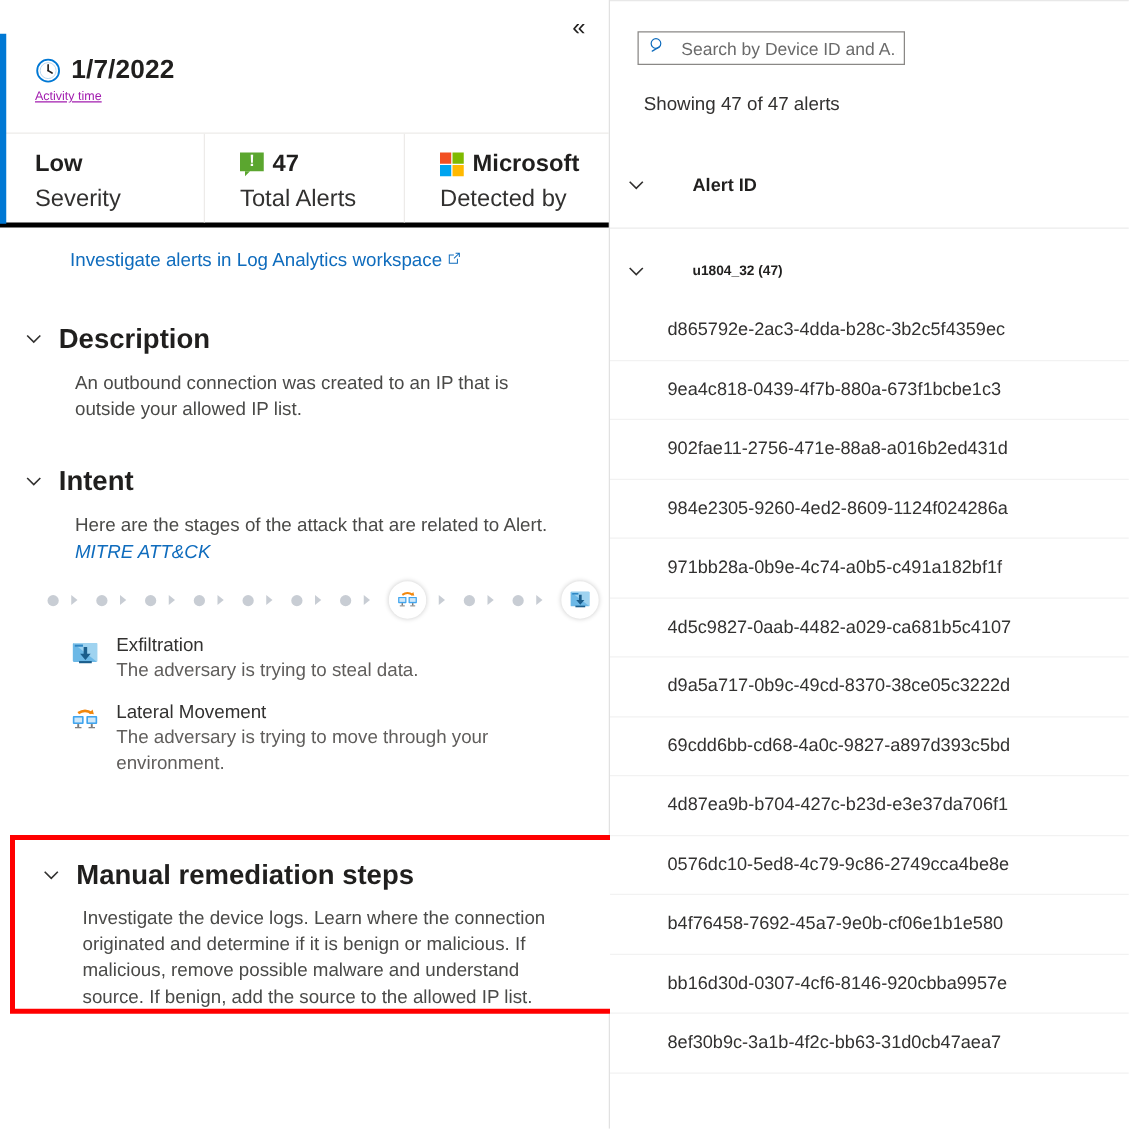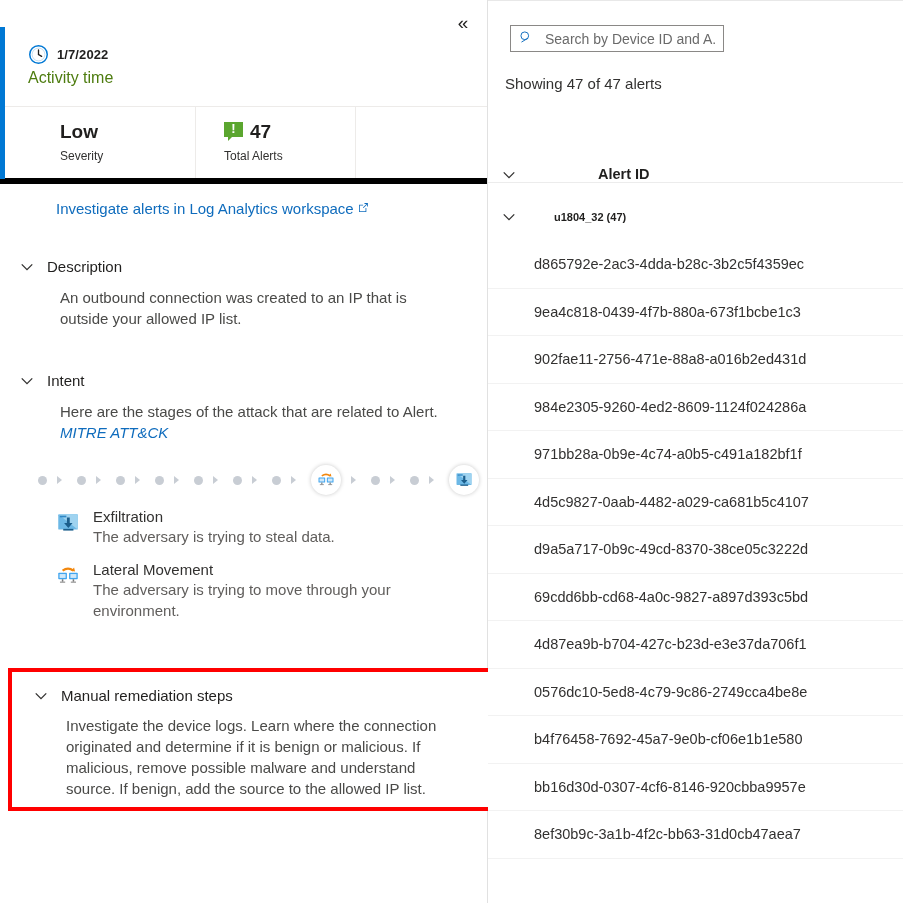--- a/index.html
+++ b/index.html
@@ -67,36 +67,36 @@
     padding: 17px 0 0 28px;
     border-bottom: 1px solid #edebe9;
   }
   .activity-date-line {
     display: flex;
     align-items: center;
     gap: 8px;
   }
   .clock-icon svg { display: block; }
   .activity-date {
-    font-size: 13px;
+    font-size: 21px;
     font-weight: bold;
     color: #201f1e;
     letter-spacing: 0.1px;
   }
   .activity-caption {
-    font-size: 16px;
-    color: #4d7c0f;
+    font-size: 10px;
+    color: #a21caf;
     margin-top: 4px;
+    text-decoration: underline;
   }
 
   .stats-row {
     display: flex;
     height: 71px;
-    border-bottom: 6px solid #000000;
-    padding-left: 32px;
+    border-bottom: 4px solid #000000;
   }
   .stat-cell {
     box-sizing: border-box;
     padding: 12px 0 0 28px;
     border-right: 1px solid #edebe9;
   }
   .stat-cell.sev { width: 164px; }
   .stat-cell.tot { width: 160px; }
   .stat-cell.det { width: 163px; border-right: none; }
   .stat-top {
@@ -104,21 +104,21 @@
     align-items: center;
     gap: 7px;
     height: 25px;
   }
   .stat-value {
     font-size: 19px;
     font-weight: bold;
     color: #201f1e;
   }
   .stat-label {
-    font-size: 12px;
+    font-size: 19px;
     color: #323130;
     margin-top: 5px;
   }
 
   
   .alert-callout {
     position: relative;
     width: 19px;
     height: 19px;
   }
@@ -185,22 +185,22 @@
     cursor: pointer;
   }
   .chev {
     width: 14px;
     height: 14px;
     flex: 0 0 14px;
     display: block;
     color: #323130;
   }
   .sec-title {
-    font-size: 15px;
-    font-weight: normal;
+    font-size: 22px;
+    font-weight: bold;
     color: #201f1e;
   }
   .sec-body {
     margin: 12px 0 0 40px;
     font-size: 15px;
     line-height: 21px;
     color: #4a4a48;
     max-width: 390px;
   }
   .sec-body .inline-link {
@@ -304,36 +304,35 @@
     font-size: 14px;
     color: #323130;
     width: 172px;
     background: transparent;
   }
   .search-box input::placeholder { color: #6a6a6a; }
 
   .showing-text {
     position: absolute;
     top: 74px;
-    left: 17px;
+    left: 27px;
     font-size: 15px;
     color: #323130;
   }
 
   .alert-col-header {
     position: absolute;
     top: 140px;
     left: 0;
     width: 415px;
     height: 42px;
     box-sizing: border-box;
     border-bottom: 1px solid #ececec;
     display: flex;
-    align-items: flex-end;
-    gap: 44px;
+    align-items: flex-start;
   }
   .alert-col-header .chev { margin-left: 14px; }
   .alert-col-header .hdr-label {
     margin-left: 38px;
     font-size: 14.5px;
     font-weight: bold;
     color: #201f1e;
   }
 
   .group-row {
@@ -412,20 +411,32 @@
             <span class="alert-callout">
               <span class="box"></span>
                 <span class="tail"></span>
                 <span class="bang">!</span>
             </span>
             <span class="stat-value">47</span>
           </div>
           <div class="stat-label">Total Alerts</div>
         </div>
 
+        <div class="stat-cell det">
+          <div class="stat-top">
+            <span class="ms-logo">
+              <i style="background:#f25022"></i>
+                <i style="background:#7fba00"></i>
+              <i style="background:#00a4ef"></i>
+                <i style="background:#ffb900"></i>
+            </span>
+            <span class="stat-value">Microsoft</span>
+          </div>
+          <div class="stat-label">Detected by</div>
+        </div>
 
       </div>
     </div>
 
     <div class="la-link-wrap">
       <a class="la-link">
         <span>Investigate alerts in Log Analytics workspace</span>
         <span class="ext-icon">
           <svg width="13" height="13" viewBox="0 0 16 16">
             <path d="M2.5 4.5 h5 v1 h-4 v7 h7 v-4 h1 v5 h-9 z" fill="#0f6cbd"></path>

